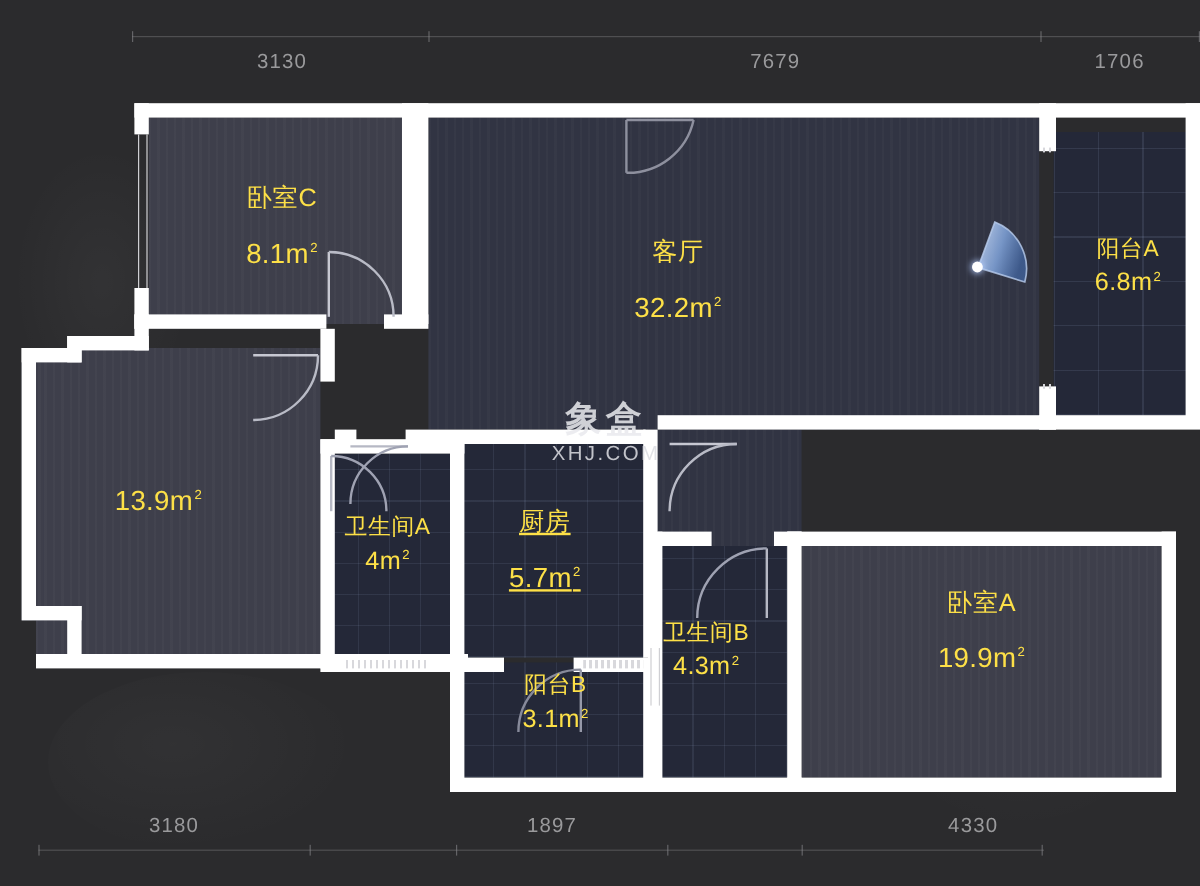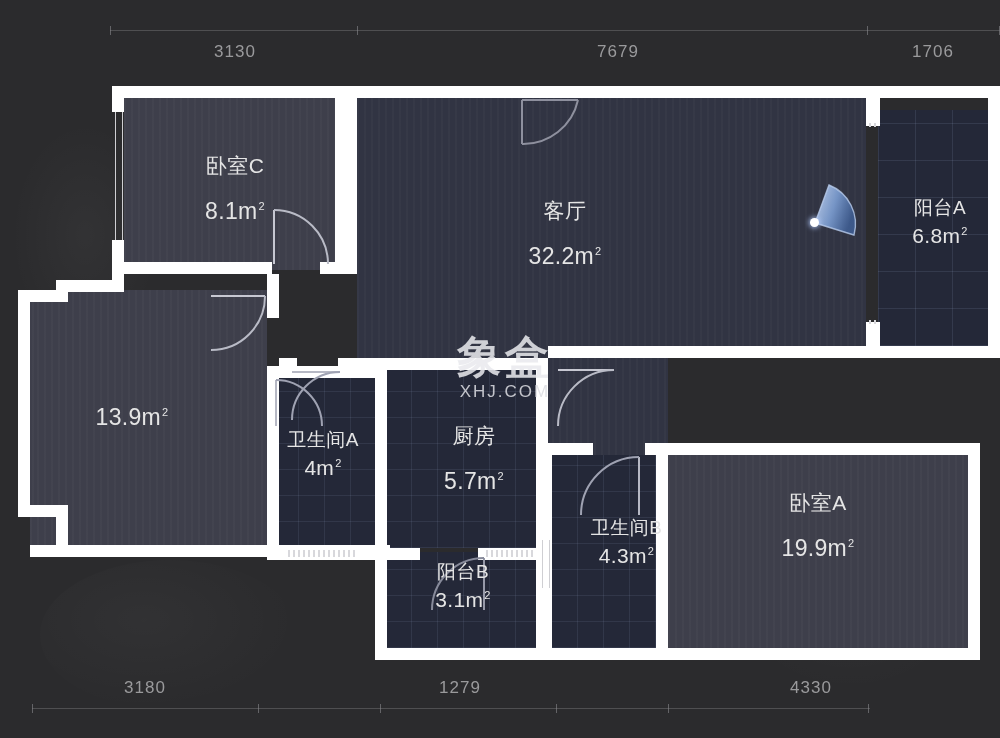--- a/index.html
+++ b/index.html
@@ -42,21 +42,21 @@
     background-image:
       repeating-linear-gradient(90deg, rgba(160,178,214,.11) 0px, rgba(160,178,214,.11) 1px, transparent 1px, transparent 26px),
       repeating-linear-gradient(0deg, rgba(160,178,214,.11) 0px, rgba(160,178,214,.11) 1px, transparent 1px, transparent 26px);
   }
 
   
   .wall{position:absolute;background:#ffffff;}
 
   
   .label{
-    position:absolute;text-align:center;color:#e5e5e5;
+    position:absolute;text-align:center;color:#fde047;
     white-space:nowrap;user-select:none;line-height:1.0;
   }
   .label .nm{display:block;font-size:21px;letter-spacing:.5px;}
   .label .ar{display:block;font-size:23px;margin-top:24px;letter-spacing:.3px;}
   .label .ar sup{font-size:11px;vertical-align:super;margin-left:1px;}
   .label.sm .nm{font-size:19px;}
   .label.sm .ar{font-size:21px;margin-top:8px;}
 
   
   .door{position:absolute;pointer-events:none;}
@@ -76,21 +76,21 @@
   .vpdot{
     position:absolute;width:9px;height:9px;border-radius:50%;
     background:#ffffff;box-shadow:0 0 5px 1px rgba(180,205,255,.85);
   }
 
   
   #wm{
     position:absolute;text-align:center;user-select:none;
     color:#e9eaee;opacity:.86;
   }
-  #wm .mk{font-size:44px;letter-spacing:4px;line-height:1;font-family:"DejaVu Sans",sans-serif;font-weight:600;}
+  #wm .mk{font-size:30px;letter-spacing:4px;line-height:1;font-family:"DejaVu Sans",sans-serif;font-weight:600;}
   #wm .dm{font-size:17px;letter-spacing:2px;margin-top:3px;color:#dcdde2;}
 
   
   .smudge{position:absolute;pointer-events:none;border-radius:50%;}
 </style>
 </head>
 <body>
 
 <div id="stage">
 
@@ -98,21 +98,21 @@
   <div class="smudge" style="left:40px;top:560px;width:260px;height:150px;background:radial-gradient(ellipse at 40% 40%, rgba(255,255,255,.03), rgba(255,255,255,0) 70%);"></div>
   <div class="smudge" style="left:740px;top:560px;width:220px;height:130px;background:radial-gradient(ellipse at 50% 40%, rgba(255,255,255,.025), rgba(255,255,255,0) 72%);"></div>
 
   <div class="dimline" style="left:110px;top:30px;width:890px;"></div>
   <div class="dimtick" style="left:110px;top:26px;"></div>
   <div class="dimtick" style="left:357px;top:26px;"></div>
   <div class="dimtick" style="left:867px;top:26px;"></div>
   <div class="dimtick" style="left:999px;top:26px;"></div>
 
   <div class="dim" style="left:170px;top:42px;width:130px;">3130</div>
-  <div class="dim" style="left:553px;top:42px;width:130px;">7679</div>
+  <div class="dim" style="left:537px;top:42px;width:130px;text-align:right;">7679</div>
   <div class="dim" style="left:868px;top:42px;width:130px;">1706</div>
 
   <div class="room room-gray" style="left:124px;top:98px;width:222px;height:172px;">
     <div class="streak"></div>
   </div>
 
   <div class="room room-navy" style="left:357px;top:98px;width:509px;height:260px;background:#313443;">
     <div class="streak"></div>
   </div>
 
@@ -305,26 +305,26 @@
 
   <div class="label" style="left:52px;top:382px;width:160px;">
     <span class="ar"><span>13.9m</span><sup>2</sup></span>
   </div>
 
   <div class="label sm" style="left:258px;top:430px;width:130px;">
     <span class="nm">卫生间A</span>
     <span class="ar"><span>4m</span><sup>2</sup></span>
   </div>
 
-  <div class="label" style="left:404px;top:425px;width:140px;">
+  <div class="label" style="left:384px;top:425px;width:140px;text-decoration:underline;">
     <span class="nm">厨房</span>
     <span class="ar"><span>5.7m</span><sup>2</sup></span>
   </div>
 
-  <div class="label sm" style="left:560px;top:518px;width:133px;">
+  <div class="label sm" style="left:522px;top:518px;width:133px;">
     <span class="nm">卫生间B</span>
     <span class="ar"><span>4.3m</span><sup>2</sup></span>
   </div>
 
   <div class="label sm" style="left:398px;top:562px;width:130px;">
     <span class="nm">阳台B</span>
     <span class="ar"><span>3.1m</span><sup>2</sup></span>
   </div>
 
   <div class="label" style="left:738px;top:492px;width:160px;">
@@ -339,16 +339,16 @@
 
   <div class="dimline" style="left:32px;top:708px;width:838px;"></div>
   <div class="dimtick" style="left:32px;top:704px;"></div>
   <div class="dimtick" style="left:258px;top:704px;"></div>
   <div class="dimtick" style="left:380px;top:704px;"></div>
   <div class="dimtick" style="left:556px;top:704px;"></div>
   <div class="dimtick" style="left:668px;top:704px;"></div>
   <div class="dimtick" style="left:868px;top:704px;"></div>
 
   <div class="dim" style="left:80px;top:678px;width:130px;">3180</div>
-  <div class="dim" style="left:395px;top:678px;width:130px;">1279</div>
+  <div class="dim" style="left:395px;top:678px;width:130px;">1897</div>
   <div class="dim" style="left:746px;top:678px;width:130px;">4330</div>
 
 </div>
 
 </body></html>

